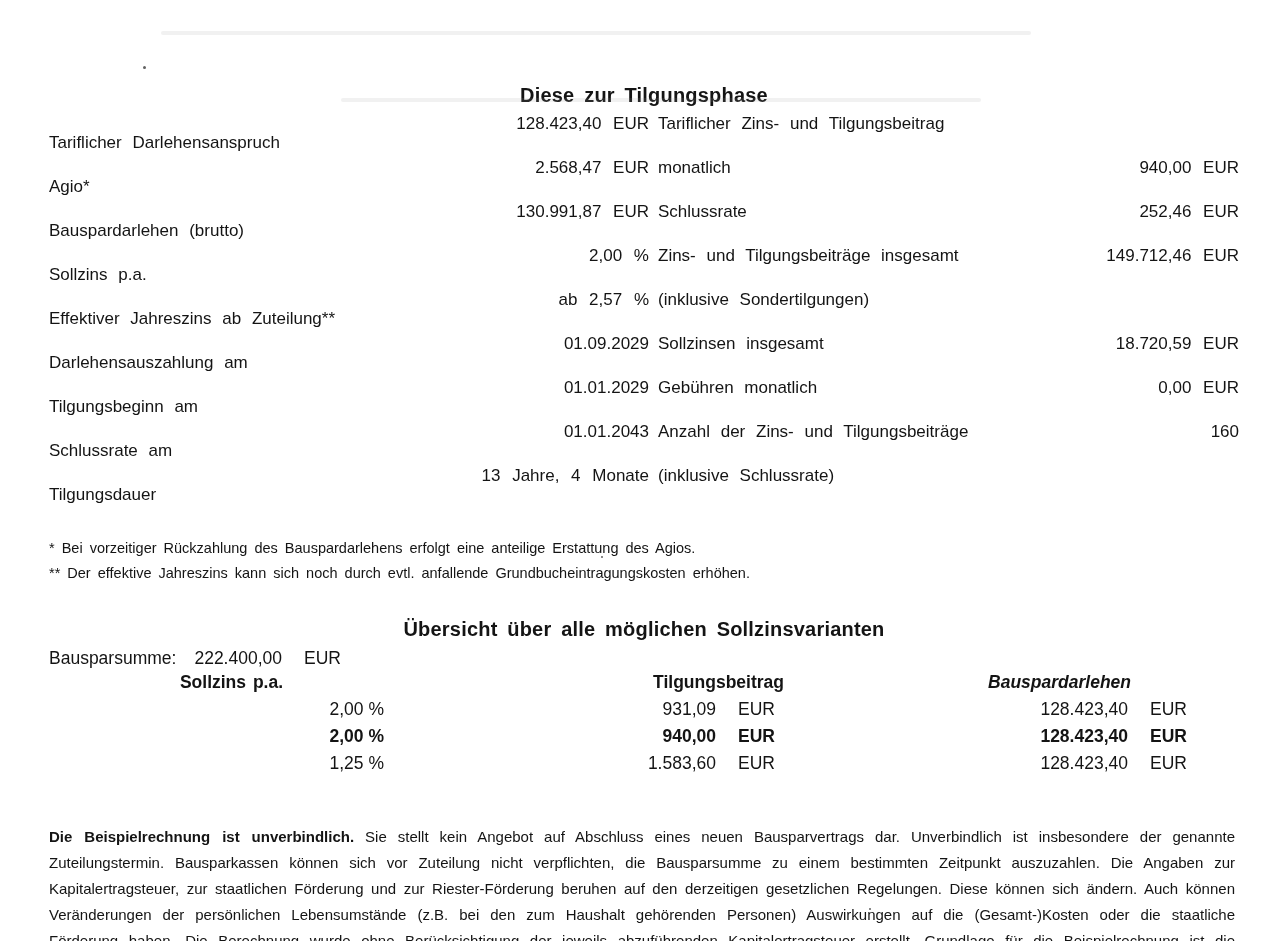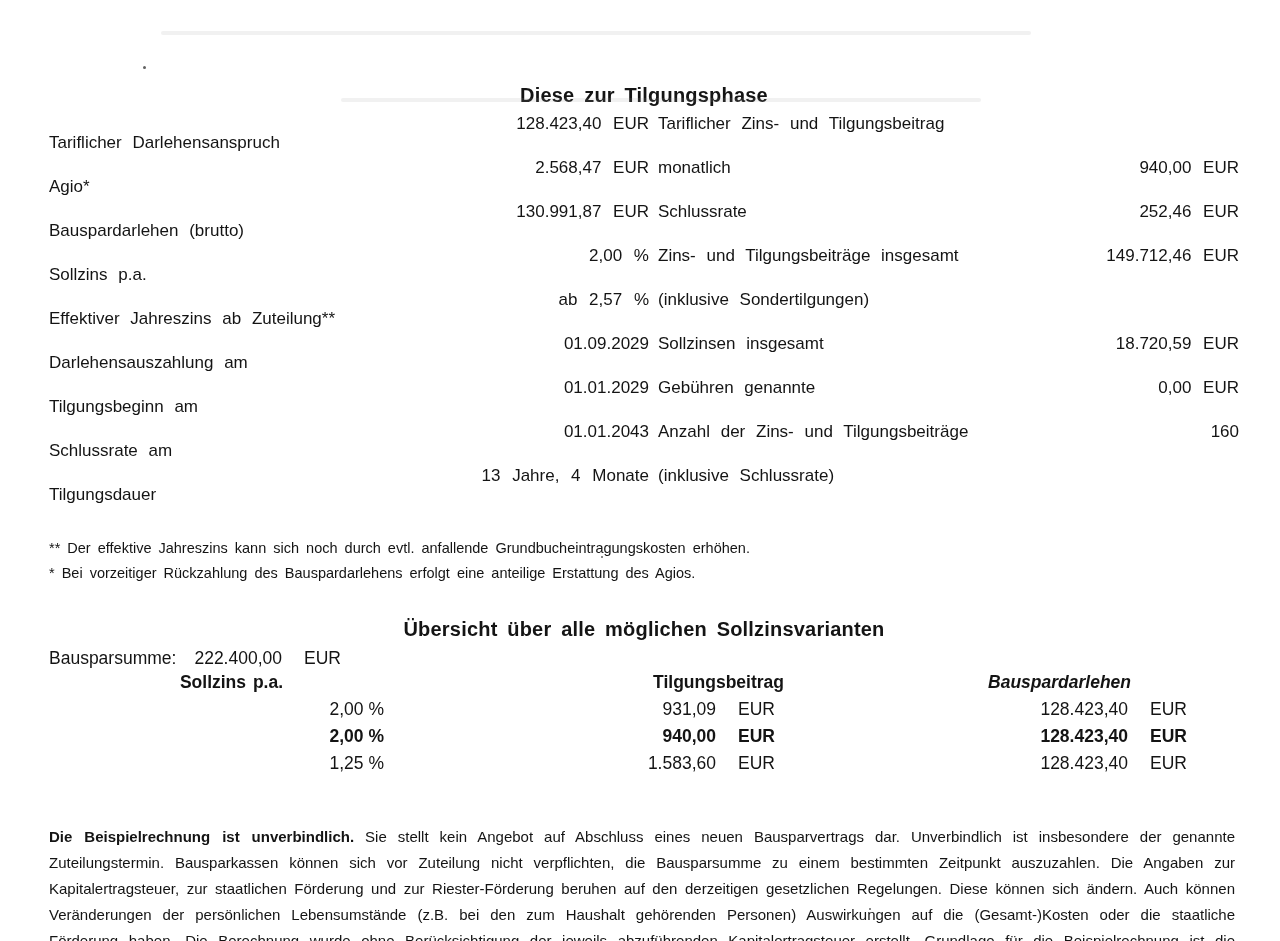--- a/index.html
+++ b/index.html
@@ -129,40 +129,40 @@
     </div>
     <div class="tp-row">
       <span class="c1">Darlehensauszahlung am</span>
       <span class="c2">01.09.2029</span>
       <span class="c3">Sollzinsen insgesamt</span>
       <span class="c4">18.720,59 EUR</span>
     </div>
     <div class="tp-row">
       <span class="c1">Tilgungsbeginn am</span>
       <span class="c2">01.01.2029</span>
-      <span class="c3">Gebühren genannte</span>
+      <span class="c3">Gebühren monatlich</span>
       <span class="c4">0,00 EUR</span>
     </div>
     <div class="tp-row">
       <span class="c1">Schlussrate am</span>
       <span class="c2">01.01.2043</span>
       <span class="c3">Anzahl der Zins- und Tilgungsbeiträge</span>
       <span class="c4">160</span>
     </div>
     <div class="tp-row">
       <span class="c1">Tilgungsdauer</span>
       <span class="c2">13 Jahre, 4 Monate</span>
       <span class="c3">(inklusive Schlussrate)</span>
       <span class="c4"></span>
     </div>
   </div>
 
   <div class="footnotes">
+    <div>* Bei vorzeitiger Rückzahlung des Bauspardarlehens erfolgt eine anteilige Erstattung des Agios.</div>
     <div>** Der effektive Jahreszins kann sich noch durch evtl. anfallende Grundbucheintragungskosten erhöhen.</div>
-    <div>* Bei vorzeitiger Rückzahlung des Bauspardarlehens erfolgt eine anteilige Erstattung des Agios.</div>
   </div>
 
   <div class="sec2">
     <h1 class="sec-title">Übersicht über alle möglichen Sollzinsvarianten</h1>
 
     <div class="bausparsumme">
       <span>Bausparsumme:</span><span class="v">222.400,00</span><span class="u">EUR</span>
     </div>
 
     <div class="ov-head">

